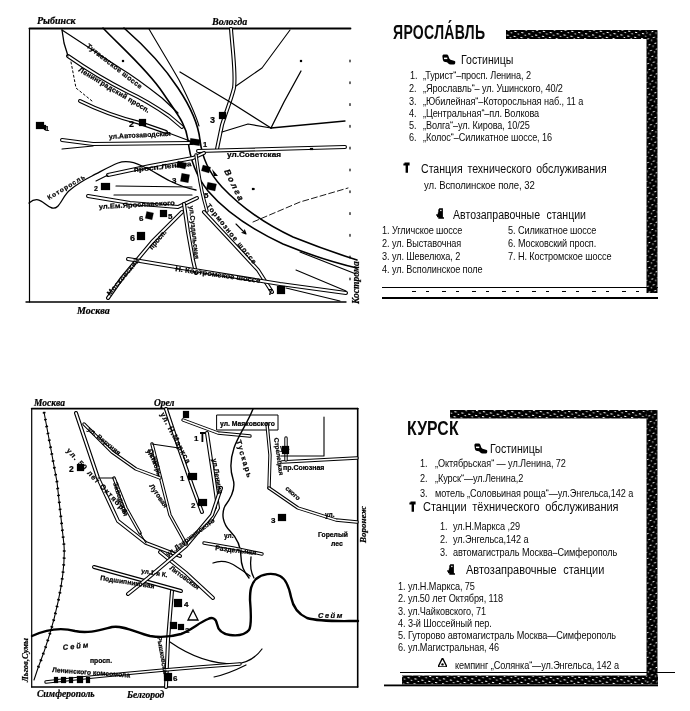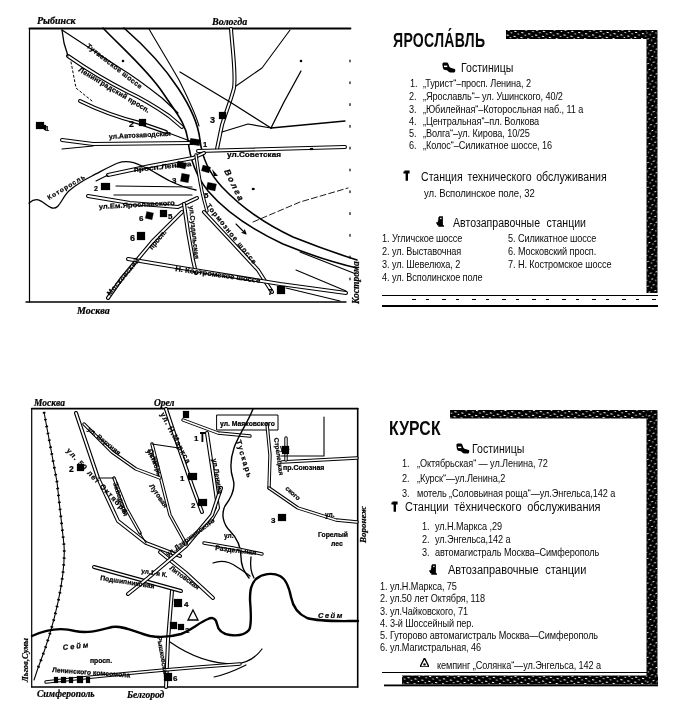--- a/index.html
+++ b/index.html
@@ -4,21 +4,21 @@
 <style>
 html,body{margin:0;padding:0;width:690px;height:711px;background:#fff;overflow:hidden}
 body{font-family:"Liberation Sans",sans-serif;color:#0a0a0a;position:relative}
 .abs{position:absolute;white-space:nowrap}
 .t11{font-size:10.5px;letter-spacing:-0.1px;transform:scaleX(0.87);transform-origin:0 50%}
 .t12{font-size:12px;transform:scaleX(0.88);transform-origin:0 50%}
 </style>
 </head>
 <body>
 
-<div class="abs" style="left:380px;top:20px;width:281px;height:290px">
+<div class="abs" style="left:380px;top:12px;width:281px;height:290px">
 
   <div class="abs" style="left:13px;top:9px;font-size:19.5px;font-weight:bold;letter-spacing:0.4px;transform:scaleX(0.72);transform-origin:0 0">ЯРОСЛА́ВЛЬ</div>
 
   <div class="abs" style="left:2px;top:274.5px;width:276px;height:12px;border-top:1.3px solid #000">
       <i style="position:absolute;left:30px;right:2px;top:3px;height:1.6px;background:repeating-linear-gradient(90deg,#000 0 4px,transparent 4px 14px,#000 14px 17px,transparent 17px 30px)"></i>
     </div>
 
   <div class="abs" style="left:2px;top:284.5px;width:276px;height:2.6px;background:#000"></div>
 
   <svg class="abs" style="left:62px;top:42px" width="14" height="11" viewBox="0 0 14 11">
@@ -59,21 +59,21 @@
   <div class="abs t11" style="left:2px;top:212px">1. Угличское шоссе</div>
   <div class="abs t11" style="left:2px;top:225px">2. ул. Выставочная</div>
   <div class="abs t11" style="left:2px;top:238px">3. ул. Шевелюха, 2</div>
   <div class="abs t11" style="left:2px;top:251px">4. ул. Всполинское поле</div>
 
   <div class="abs t11" style="left:128px;top:212px">5. Силикатное шоссе</div>
   <div class="abs t11" style="left:128px;top:225px">6. Московский просп.</div>
   <div class="abs t11" style="left:128px;top:238px">7. Н. Костромское шоссе</div>
 </div>
 
-<div class="abs" style="left:378px;top:400px;width:281px;height:300px">
+<div class="abs" style="left:396px;top:400px;width:281px;height:300px">
 
   <div class="abs" style="left:11px;top:16px;font-size:21px;font-weight:bold;letter-spacing:0.2px;transform:scaleX(0.75);transform-origin:0 0">КУРСК</div>
 
   <div class="abs" style="left:4px;top:272px;width:275px;height:0;border-top:1.8px solid #000"></div>
 
   <svg class="abs" style="left:78px;top:43px" width="14" height="11" viewBox="0 0 14 11">
     <path d="M1.6,0.6 L5,0.6 C5.9,0.8 6.3,1.5 6.6,2.4 L7.3,4.6 C7.7,5.4 8.4,5.9 9.3,6.1 L12,6.7 C12.9,7 13.4,7.5 13.3,8.2 L13.1,9.5 C13,10.1 12.5,10.4 11.8,10.4 L8.6,10.4 C7.7,10.4 6.9,10.1 6.3,9.5 L5,8.2 L3.2,8 C2.1,7.8 1.2,7 0.9,5.9 L0.4,2.6 C0.3,1.5 0.8,0.7 1.6,0.6 Z" fill="#000"></path>
       <rect x="2" y="3.6" width="3.3" height="1.5" fill="#fff"></rect>
   </svg>
 

